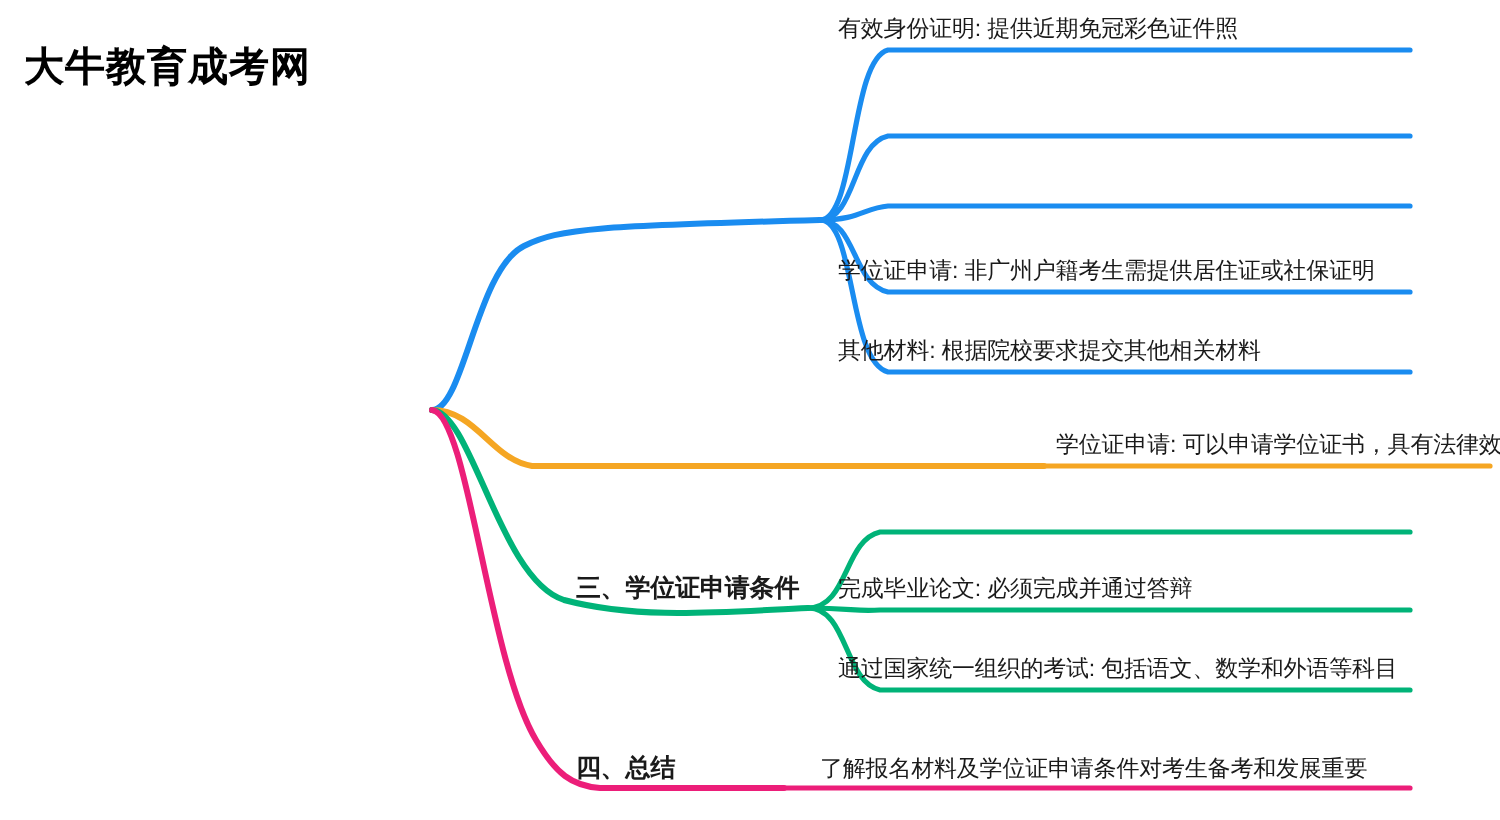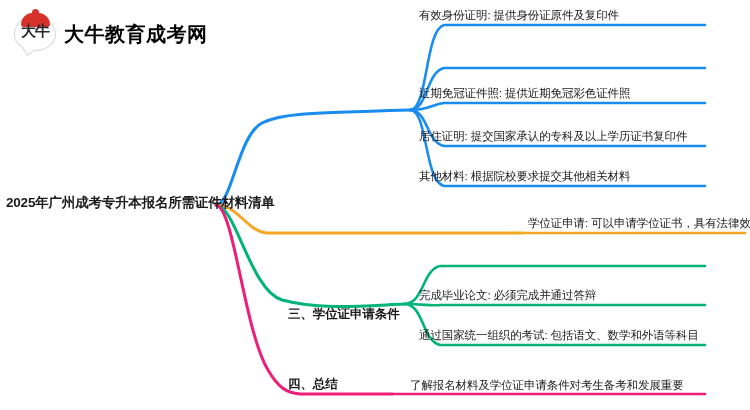--- a/index.html
+++ b/index.html
@@ -161,40 +161,32 @@
     <path d="M216,205 C236,206 250,290 282,300 C320,310 360,306 404,304" fill="none" stroke="#00b378" stroke-width="3" stroke-linecap="round"></path>
     <path d="M404,304 C424,304 422,270 440,266 L705,266" fill="none" stroke="#00b378" stroke-width="2.6" stroke-linecap="round"></path>
     <path d="M404,304 C426,304 428,306 440,305 L705,305" fill="none" stroke="#00b378" stroke-width="2.6" stroke-linecap="round"></path>
     <path d="M404,304 C424,304 422,341 440,345 L705,345" fill="none" stroke="#00b378" stroke-width="2.6" stroke-linecap="round"></path>
 
     <path d="M216,205 C234,207 244,330 268,370 C278,387 286,393 300,394 L392,394" fill="none" stroke="#ec1e79" stroke-width="3" stroke-linecap="round"></path>
     <path d="M392,394 L705,394" fill="none" stroke="#ec1e79" stroke-width="2.6" stroke-linecap="round"></path>
   </svg>
 
   <div class="logo-wrap">
-    <div class="logo-mark">
-      <div class="logo-bubble"></div>
-      <div class="logo-bubble-tail"></div>
-      <div class="logo-cap"></div>
-      <div class="logo-cn">大牛</div>
-    </div>
     <div class="logo-text">
       <div class="logo-title">大牛教育成考网</div>
     </div>
   </div>
 
-  <div class="node node-root" style="left:6px; top:196px;">2025年广州成考专升本报名所需证件材料清单</div>
 
-  <div class="node node-l2" style="left:419px; top:9px;">有效身份证明: 提供身份证原件及复印件</div>
-  <div class="node node-l2" style="left:419px; top:87px;">近期免冠证件照: 提供近期免冠彩色证件照</div>
-  <div class="node node-l2" style="left:419px; top:130px;">居住证明: 提交国家承认的专科及以上学历证书复印件</div>
+  <div class="node node-l2" style="left:419px; top:9px;">有效身份证明: 提供近期免冠彩色证件照</div>
+  <div class="node node-l2" style="left:419px; top:130px;">学位证申请: 非广州户籍考生需提供居住证或社保证明</div>
   <div class="node node-l2" style="left:419px; top:170px;">其他材料: 根据院校要求提交其他相关材料</div>
 
   <div class="node node-l2" style="left:528px; top:217px;">学位证申请: 可以申请学位证书，具有法律效力</div>
 
-  <div class="node node-l1" style="left:288px; top:288px;margin-top:20px;">三、学位证申请条件</div>
+  <div class="node node-l1" style="left:288px; top:288px;">三、学位证申请条件</div>
   <div class="node node-l2" style="left:419px; top:329px;">通过国家统一组织的考试: 包括语文、数学和外语等科目</div>
   <div class="node node-l2" style="left:419px; top:289px;">完成毕业论文: 必须完成并通过答辩</div>
 
   <div class="node node-l1" style="left:288px; top:378px;">四、总结</div>
   <div class="node node-l2" style="left:410px; top:379px;">了解报名材料及学位证申请条件对考生备考和发展重要</div>
 
 </div>
 
 </body></html>

